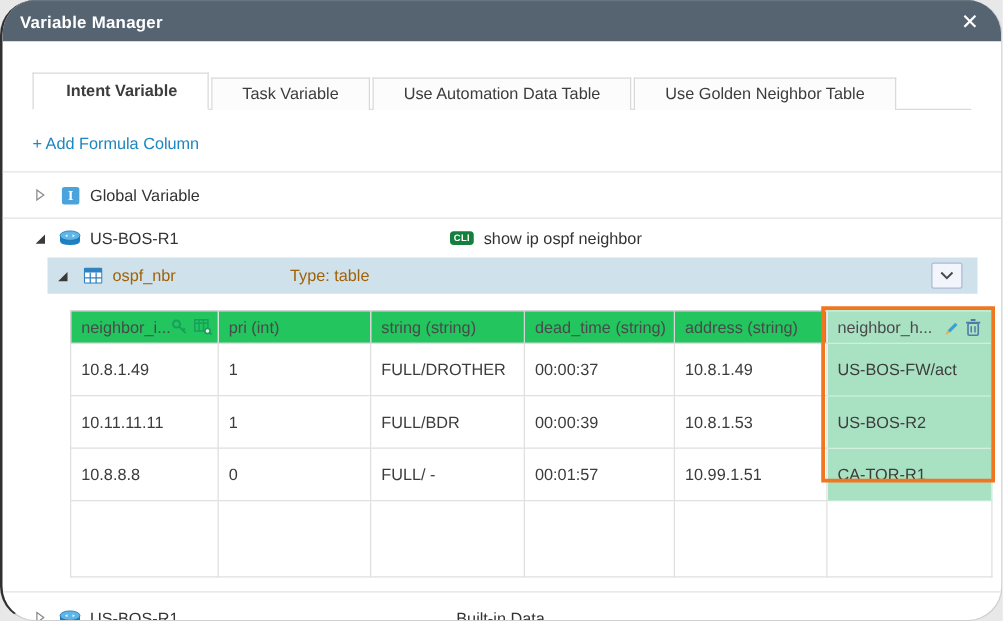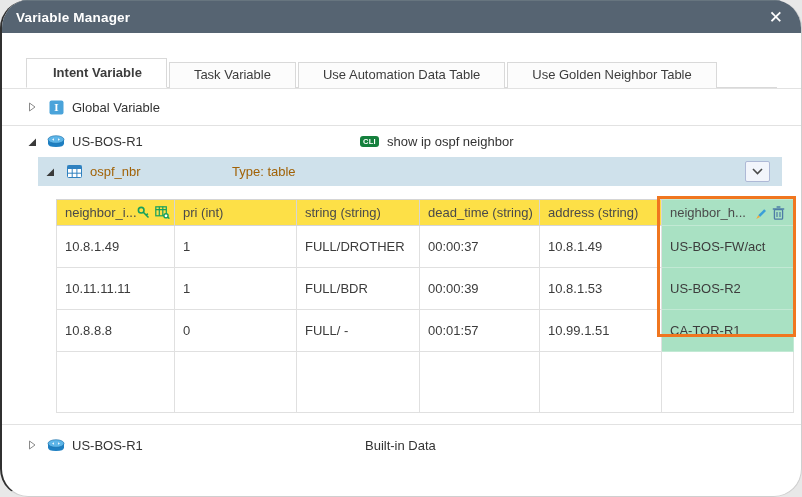--- a/index.html
+++ b/index.html
@@ -56,21 +56,21 @@
   .dd-btn {
     position:absolute; right:12px; top:4px; width:25px; height:21px;
     background:#f2f5fb; border:1px solid #aeb9d6; border-radius:2px;
     display:flex; align-items:center; justify-content:center; cursor:pointer;
   }
   
   .table-wrap { position:relative; margin:13px 0 0 54px; width:737px; }
   table { border-collapse:collapse; table-layout:fixed; width:737px; font-size:13px; color:#3c3c3c; }
   col.c0{width:118px} col.c1{width:122px} col.c2{width:123px} col.c3{width:120px} col.c4{width:122px} col.c5{width:132px}
   th, td { border:1px solid #e0e0e0; padding:0 8px; text-align:left; font-weight:normal; overflow:hidden; white-space:nowrap; }
-  thead th { height:26px; background:#fde047; color:#4a4a4a; border-color:#d5d5d5; }
+  thead th { height:26px; background:#22c55e; color:#4a4a4a; border-color:#d5d5d5; }
   tbody td { height:42px; background:#fff; }
   tr.filler td { height:61px; background:#fff; border-top:1px solid #e0e0e0; }
   table { border:1px solid #cfcfcf; }
   th.hl, td.hl { background:#a9e1c3 !important; border-color:#c2e9d4;margin-left:37px; }
   .th-inner { display:flex; align-items:center; justify-content:space-between; }
   .th-icons { display:flex; align-items:center; gap:5px; }
   .orange-box {
     position:absolute; left:601px; top:-3px; width:139px; height:141px;
     border:3px solid #f0761f; pointer-events:none; z-index:3;
   }
@@ -89,20 +89,23 @@
     <span class="close-btn">✕</span>
   </div>
 
   <div class="tabbar">
     <div class="tab active">Intent Variable</div>
     <div class="tab">Task Variable</div>
     <div class="tab">Use Automation Data Table</div>
     <div class="tab">Use Golden Neighbor Table</div>
   </div>
 
+  <div class="link-row">
+    <a class="add-link">+ Add Formula Column</a>
+  </div>
 
   <div class="sep"></div>
 
   <div class="tree-row global">
     <span class="tw">
       <svg width="10" height="10" viewBox="0 0 10 10">
           <polygon points="2.5,1 8,5 2.5,9" fill="#fff" stroke="#8a8a8a" stroke-width="1"></polygon>
         </svg>
     </span>
     <span class="iw">

